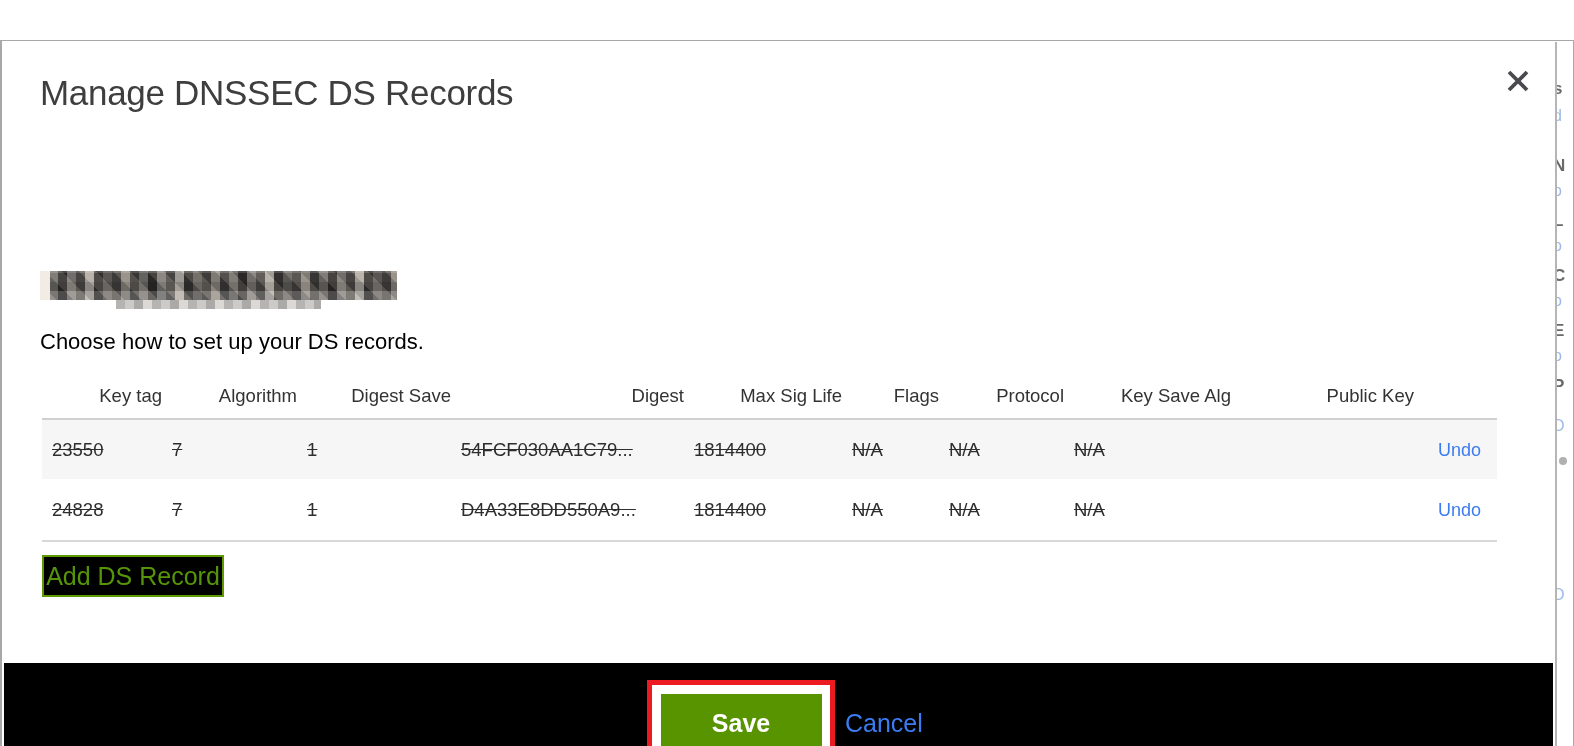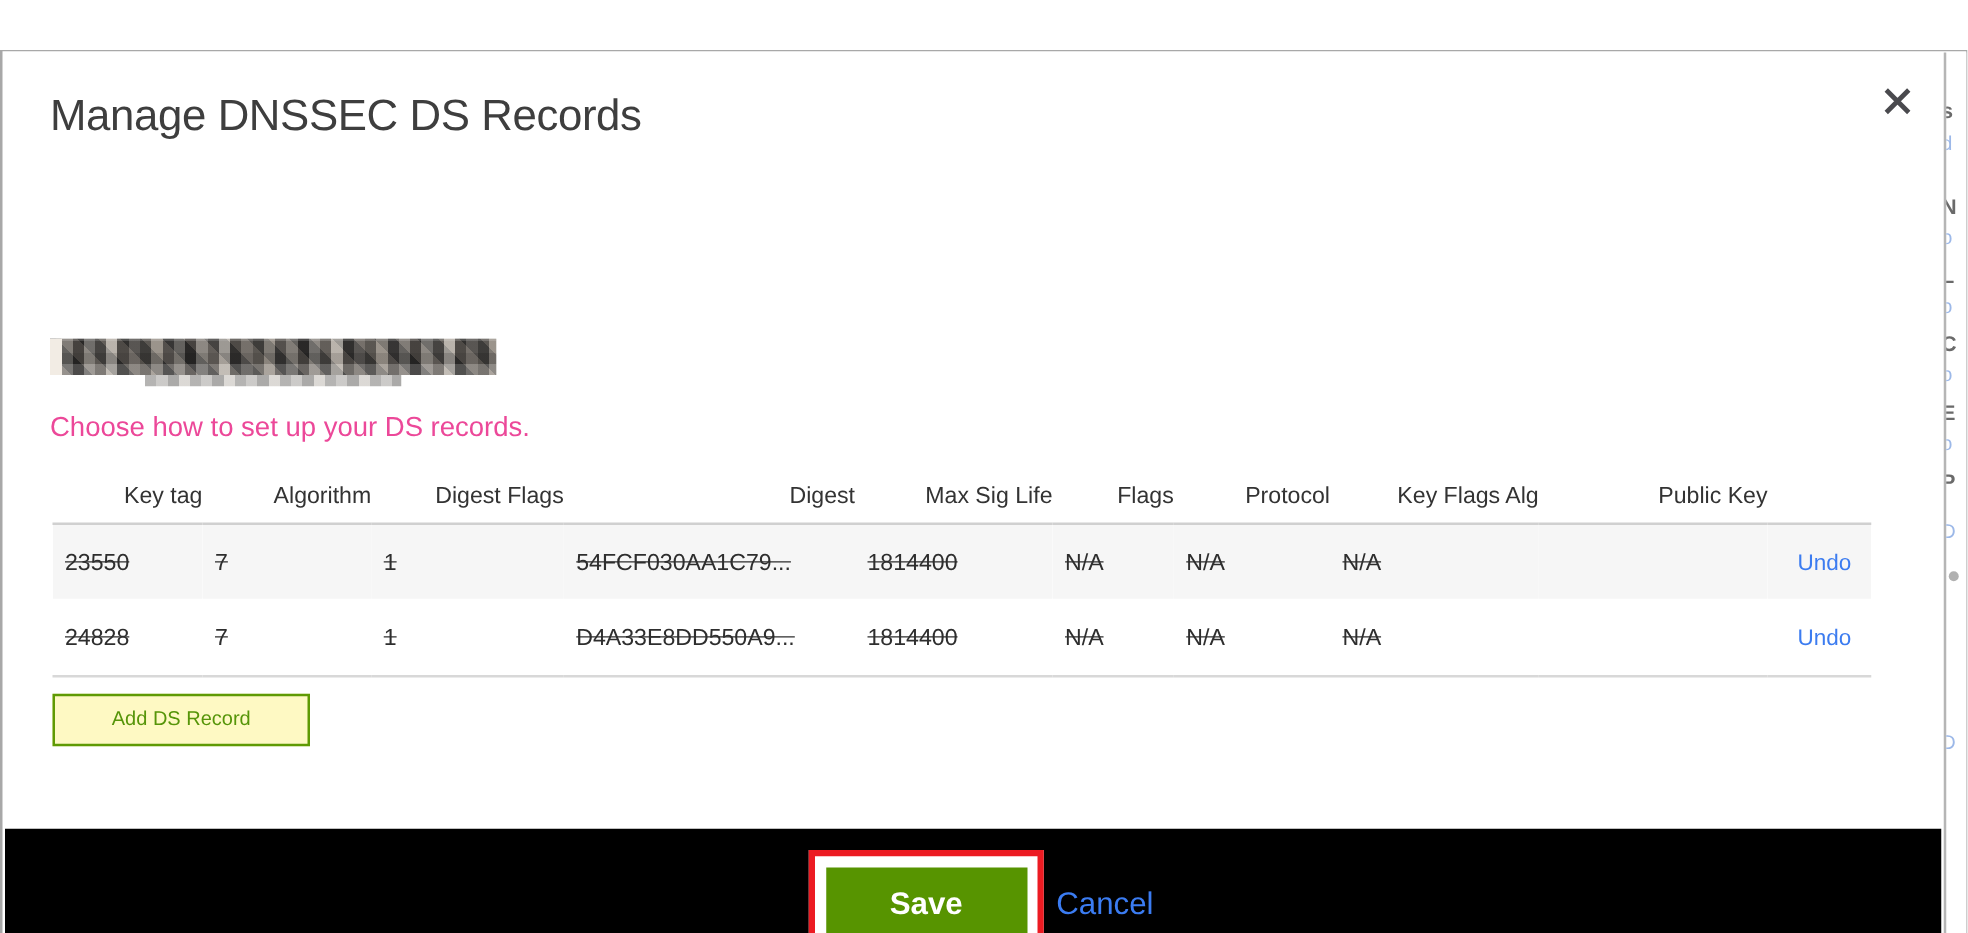--- a/index.html
+++ b/index.html
@@ -32,21 +32,21 @@
       repeating-linear-gradient(45deg, rgba(140,130,120,.25) 0 12px, rgba(25,25,25,.25) 12px 24px),
       repeating-linear-gradient(0deg, rgba(255,255,255,.22) 0 9px, rgba(0,0,0,.14) 9px 18px, rgba(255,255,255,0) 18px 27px),
       repeating-linear-gradient(90deg, #413f3e 0 9px, #7d7a76 9px 18px, #2f2d2c 18px 27px, #8d8a86 27px 36px, #55524f 36px 45px, #c9c4bd 45px 54px, #393735 54px 63px, #6e6a66 63px 72px, #4a4845 72px 81px, #a09a92 81px 90px);
   }
   .mosaic-sub {
     position:absolute; left:112px; top:258px; width:205px; height:9px; opacity:.45;
     background-image:
       repeating-linear-gradient(90deg, #5a5855 0 9px, #8d8a86 9px 18px, #44423f 18px 27px, #b0aaa2 27px 36px);
   }
 
-  .subtitle { position:absolute; left:36px; top:287px; font-size:22px; color:#ec4899; }
+  .subtitle { position:absolute; left:36px; top:287px; font-size:22px; color:#000000; }
 
   
   .ds-table {
     position:absolute; left:38px; top:331px; width:1455px;
     border-collapse:collapse; table-layout:fixed;
   }
   .ds-table th {
     height:46px; text-align:right; font-weight:400; font-size:18.5px; color:#333;
     padding:0 0 0 10px; border-bottom:2px solid #d0d0d0; vertical-align:middle; white-space:nowrap;
   }
@@ -55,23 +55,23 @@
     vertical-align:middle; white-space:nowrap; overflow:hidden;
   }
   tr.row-a  { background:#f6f6f6; height:60px; }
   tr.row-b  { background:#ffffff; height:62px; border-bottom:2px solid #d8d8d8; }
   tr.struck td:not(.cell-action) { text-decoration:line-through; }
   .cell-action { text-align:right; padding-right:16px !important; }
   .undo-link { color:#3c7cf0; text-decoration:none; font-size:18px; cursor:pointer; }
 
   
   .add-btn {
-    position:absolute; left:38px; top:513px; width:206px; height:42px;
-    background:#fef9c3; border:2px solid #5f9a04; color:#569509;
-    font-size:16px; font-family:"Liberation Sans", sans-serif; cursor:pointer;
+    position:absolute; left:38px; top:513px; width:182px; height:42px;
+    background:#000000; border:2px solid #5f9a04; color:#569509;
+    font-size:25px; font-family:"Liberation Sans", sans-serif; cursor:pointer;
   }
 
   
   .footer {
     position:absolute; left:0; top:621px; width:100%; height:118px;
     background:#000000; border-bottom:2px solid #c6c6c6;padding-left:18px;
   }
   .annotation-box {
     position:absolute; left:643px; top:17px; width:188px; height:91px;
     border:5px solid #ec1b22; background:#fff;
@@ -129,26 +129,26 @@
           <col style="width:97px">
         <col style="width:125px">
           <col style="width:167px">
           <col style="width:183px">
         <col style="width:83px">
       </colgroup>
       <thead>
         <tr>
           <th>Key tag</th>
           <th>Algorithm</th>
-          <th>Digest Flags</th>
+          <th>Digest Save</th>
           <th>Digest</th>
           <th>Max Sig Life</th>
           <th>Flags</th>
           <th>Protocol</th>
-          <th>Key Flags Alg</th>
+          <th>Key Save Alg</th>
           <th>Public Key</th>
           <th></th>
         </tr>
       </thead>
       <tbody>
         <tr class="row-a struck">
           <td>23550</td>
           <td>7</td>
           <td>1</td>
           <td>54FCF030AA1C79...</td>

